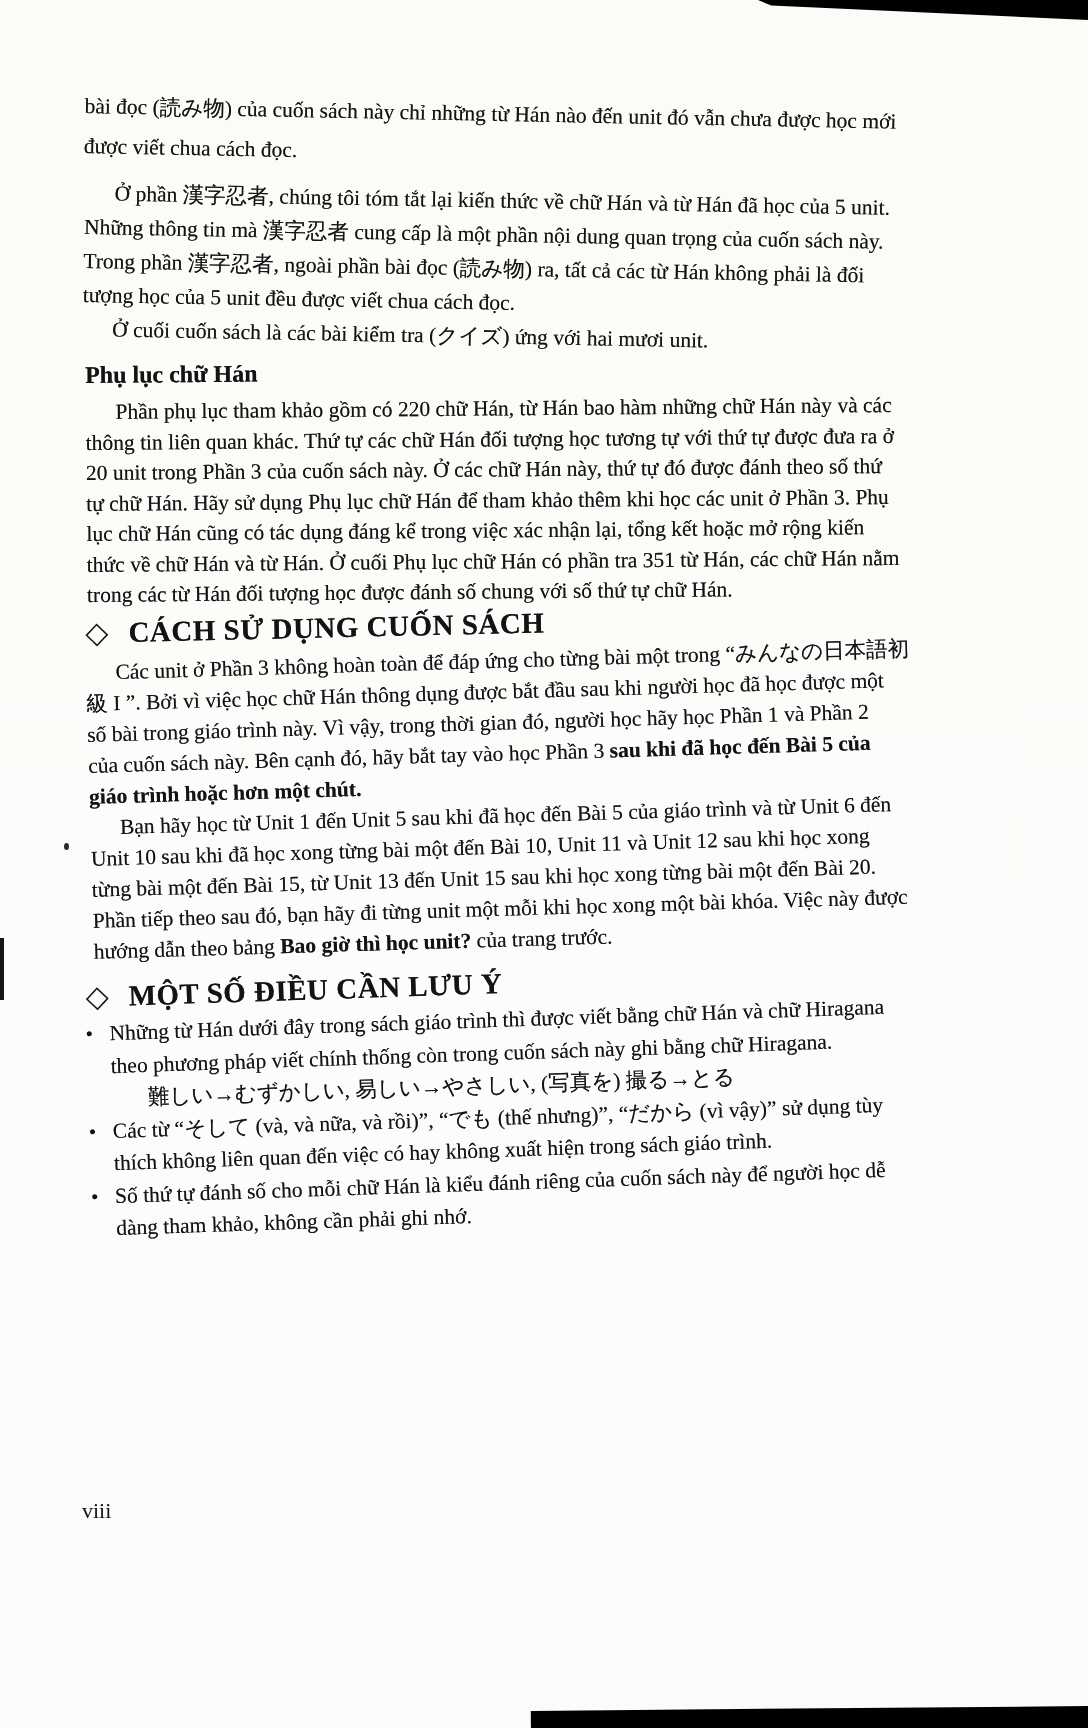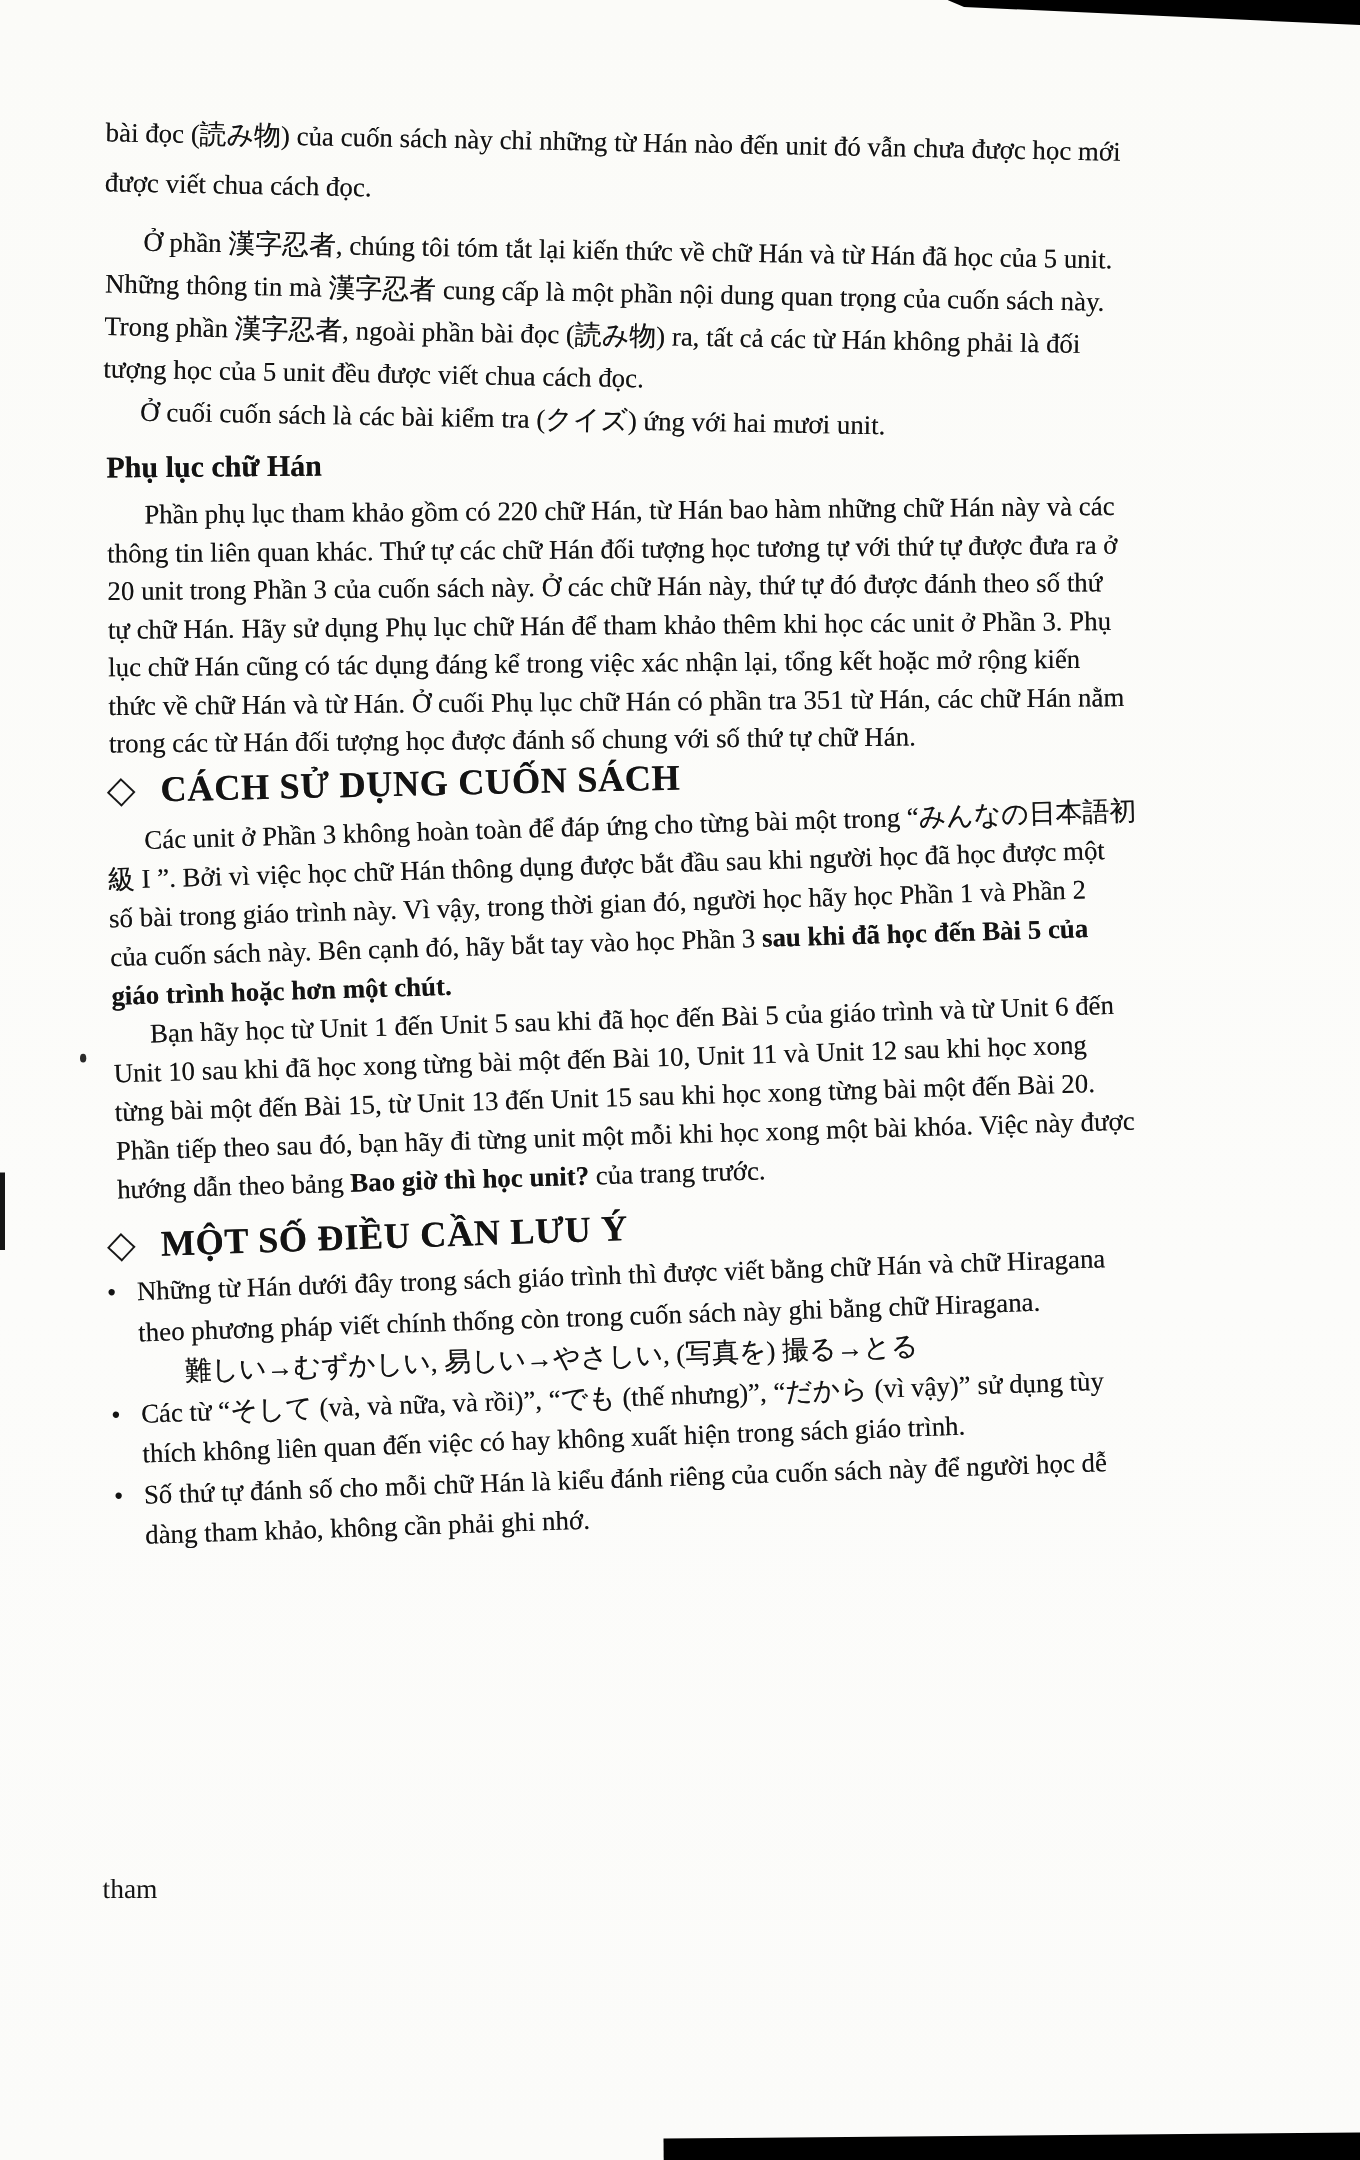--- a/index.html
+++ b/index.html
@@ -131,15 +131,15 @@
     </div>
     <div class="bullet-item">
       <span class="bullet">•</span>
       <div class="bullet-text">
         <div class="line">Số thứ tự đánh số cho mỗi chữ Hán là kiểu đánh riêng của cuốn sách này để người học dễ</div>
         <div class="line">dàng tham khảo, không cần phải ghi nhớ.</div>
       </div>
     </div>
   </div>
 
-  <div class="blk footer">tham</div>
+  <div class="blk footer">viii</div>
 
 </div>
 
 </body></html>

